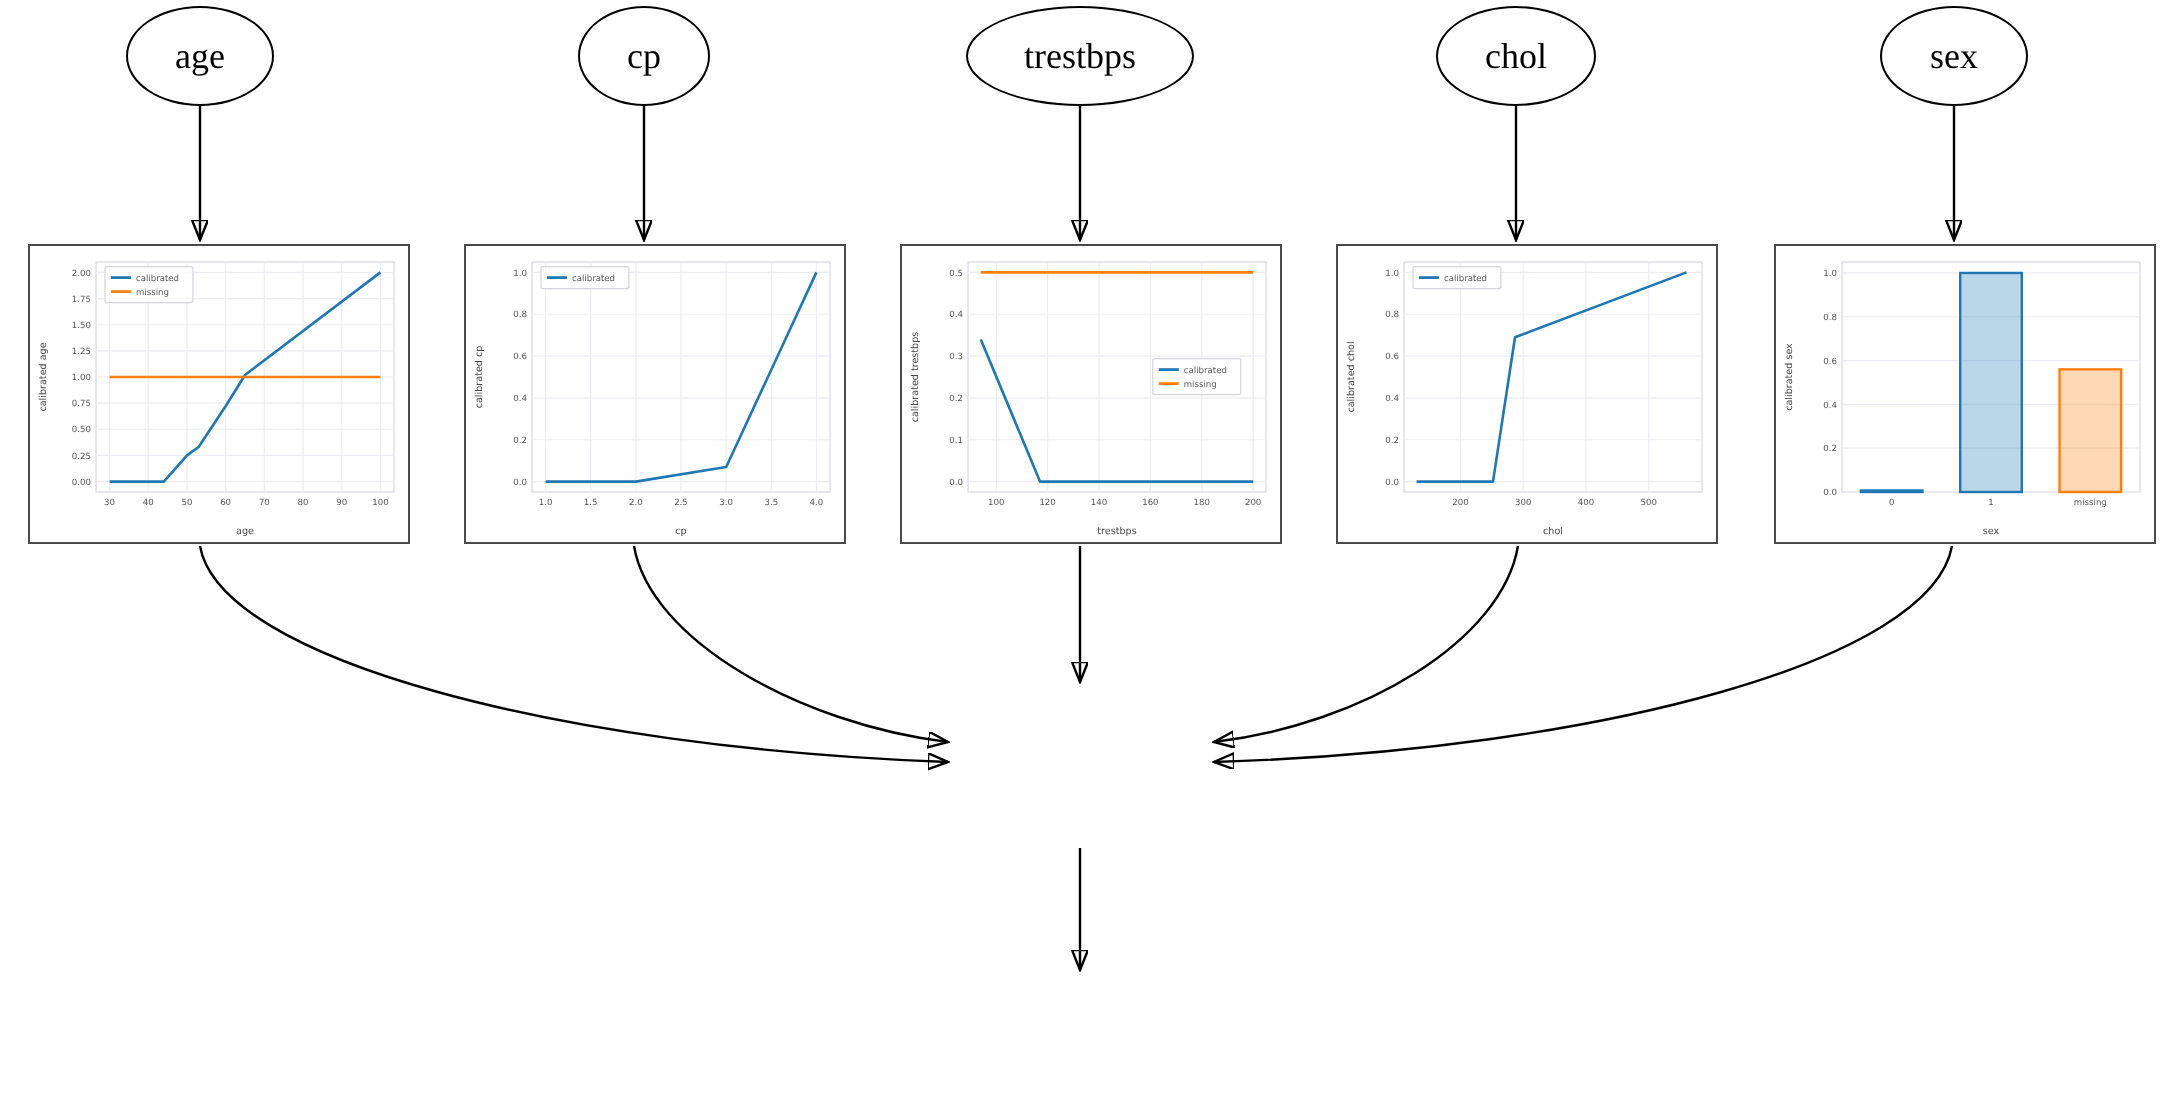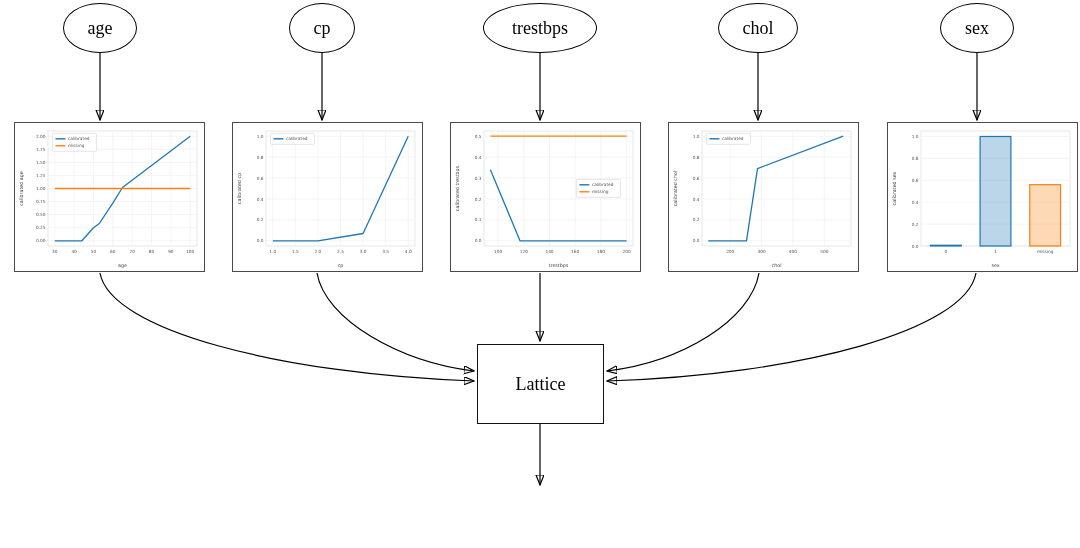--- a/index.html
+++ b/index.html
@@ -231,18 +231,15 @@
         <rect x="42.43666666666666" y="122.23333333333333" width="30.793333333333333" height="0.7666666666666657" fill="rgba(31,119,180,0.3)" stroke="#1f77b4" stroke-width="1.2"></rect>
         <text x="107.5" y="129.5" text-anchor="middle" class="tick">1</text>
         <rect x="92.10333333333334" y="13.476190476190482" width="30.793333333333333" height="109.52380952380952" fill="rgba(31,119,180,0.3)" stroke="#1f77b4" stroke-width="1.2"></rect>
         <text x="157.16666666666666" y="129.5" text-anchor="middle" class="tick">missing</text>
         <rect x="141.76999999999998" y="61.666666666666664" width="30.793333333333333" height="61.333333333333336" fill="rgba(255,127,14,0.3)" stroke="#ff7f0e" stroke-width="1.2"></rect>
         <text x="107.5" y="144" text-anchor="middle" class="axlabel">sex</text>
         <text text-anchor="middle" class="axlabel" transform="translate(8 65.5) rotate(-90)">calibrated sex</text>
       </svg>
   </div>
 
-  <div class="lattice">
-    <span>Lattice</span>
-  </div>
 
 
 </div>
 
 </body></html>

